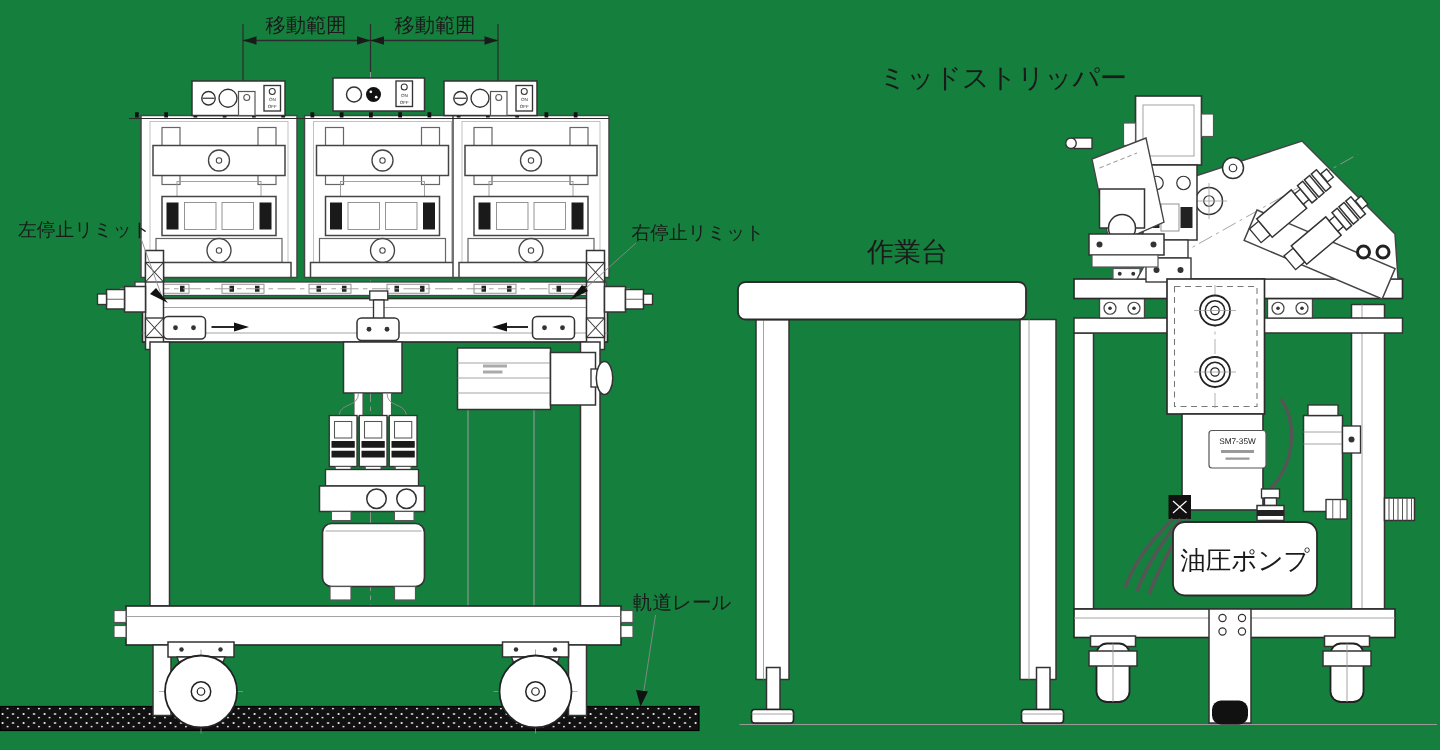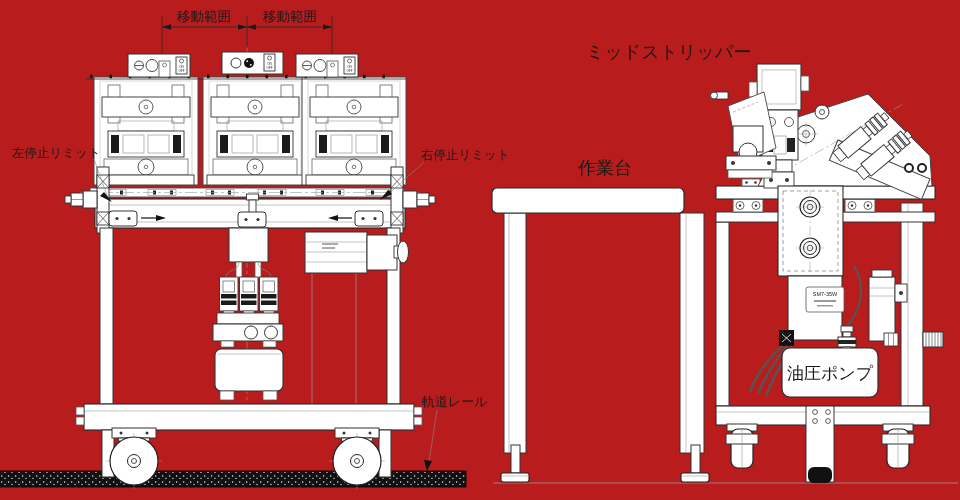--- a/index.html
+++ b/index.html
@@ -1,16 +1,16 @@
 <!DOCTYPE html>
 <html><head>
 <meta charset="utf-8">
 <style>
   html,body{margin:0;padding:0;background:#fff;}
-  .canvas{position:relative;width:960px;height:500px;background:#b91c1c;overflow:hidden;}
+  .canvas{position:relative;width:960px;height:500px;background:#15803d;overflow:hidden;}
   svg{display:block;}
   .lbl{font-family:"Liberation Sans","DejaVu Sans",sans-serif;fill:#1a1a1a;}
   .micro{font-family:"Liberation Sans","DejaVu Sans",sans-serif;fill:#222;}
   .thin{stroke:#8a8a8a;stroke-width:.6;fill:none;}
   .ln{stroke:#2b2b2b;fill:none;}
   .lt{stroke:#9a9a9a;fill:none;}
 </style>
 </head>
 <body>
 

